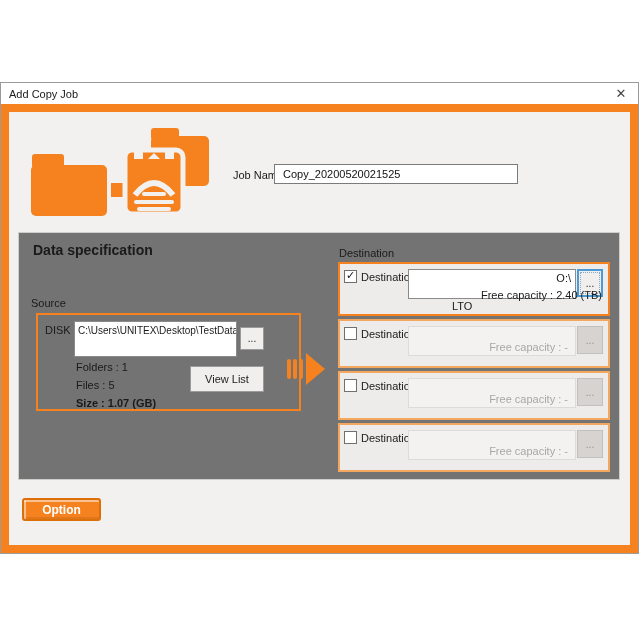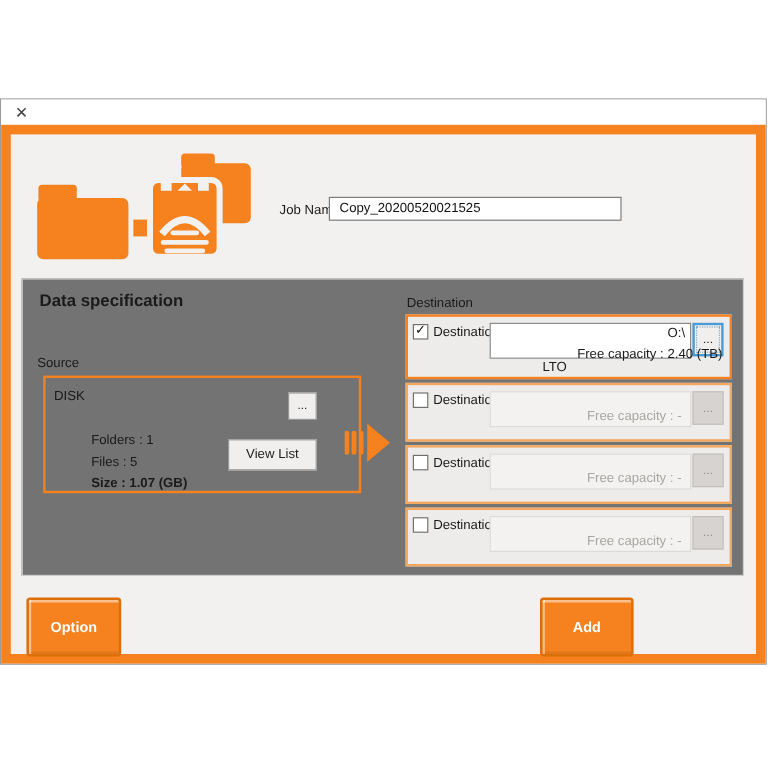--- a/index.html
+++ b/index.html
@@ -102,39 +102,40 @@
   .dest-group:not(.active) .dest-browse{
     background:#D6D3D0; border:1px solid #C2C0BD; color:#97948F;
   }
   .media-type{left:112px; bottom:2px; font-size:11px;}
   .free-cap{bottom:13px; font-size:11px;}
   .dest-group.active .free-cap{right:6px;}
   .dest-group:not(.active) .free-cap{right:40px; color:#A9A7A3;}
 
   
   .action-btn{
-    position:absolute; top:386px; height:49px;
+    position:absolute; top:386px; height:23px;
     background:#F5821E; border:2px solid #DD6F09; border-radius:3px;
     color:#ffffff; font-weight:bold; font-size:12px;
     font-family:"Liberation Sans", sans-serif;
     box-shadow: inset 0 3px 0 -1px rgba(255,255,255,.5),
                 inset 3px 0 0 -1px rgba(255,255,255,.5),
                 inset 0 -2px 0 rgba(0,0,0,.08);
     display:flex; align-items:center; justify-content:center; cursor:default;
   }
   .btn-option{left:13px; width:79px;}
   .btn-save{left:103px; width:79px;}
   .btn-add{left:441px; width:78px;}
   .btn-cancel{left:531px; width:78px;}
 </style>
 </head>
 <body>
 
 <div class="dialog">
   <div class="titlebar">
+    <span class="title">Add Copy Job</span>
     <span class="close-btn">✕</span>
   </div>
   <div class="frame">
     <div class="content">
 
       <svg class="abs" style="left:20px; top:40px;" width="80" height="66" viewBox="0 0 80 66">
         <rect x="3" y="2" width="32" height="14" rx="3" fill="#F5821E"></rect>
         <rect x="2" y="13" width="76" height="51" rx="5" fill="#F5821E"></rect>
       </svg>
       <svg class="abs" style="left:102px; top:62px;" width="36" height="32" viewBox="0 0 36 32">
@@ -156,20 +157,21 @@
 
       <span class="abs job-name-label">Job Name</span>
       <input class="abs job-name-input" type="text" value="Copy_20200520021525" style="">
 
       <div class="abs panel">
         <span class="abs panel-title">Data specification</span>
 
         <span class="abs source-label">Source</span>
         <div class="abs source-group">
           <span class="abs disk-label">DISK</span>
+          <div class="abs path-box">C:\Users\UNITEX\Desktop\TestData</div>
           <div class="abs mini-btn src-browse">...</div>
           <span class="abs src-stat stat-folders">Folders : 1</span>
           <span class="abs src-stat stat-files">Files : 5</span>
           <span class="abs src-stat stat-size">Size : 1.07 (GB)</span>
           <div class="abs mini-btn view-list-btn">View List</div>
         </div>
 
         <svg class="abs flow-arrow" width="40" height="36" viewBox="0 0 40 36">
           <rect x="0" y="8" width="4" height="20" rx="2" fill="#F5821E"></rect>
           <rect x="6" y="8" width="4" height="20" rx="2" fill="#F5821E"></rect>
@@ -207,17 +209,16 @@
         <div class="abs dest-group dg4">
           <span class="abs checkbox"></span>
           <span class="abs dest-name">Destination4</span>
           <div class="abs dest-field"></div>
           <div class="abs mini-btn dest-browse">...</div>
           <span class="abs free-cap">Free capacity : -</span>
         </div>
       </div>
 
       <button class="action-btn btn-option">Option</button>
-      <button class="action-btn btn-add">Add</button>
 
     </div>
   </div>
 </div>
 
 </body></html>

